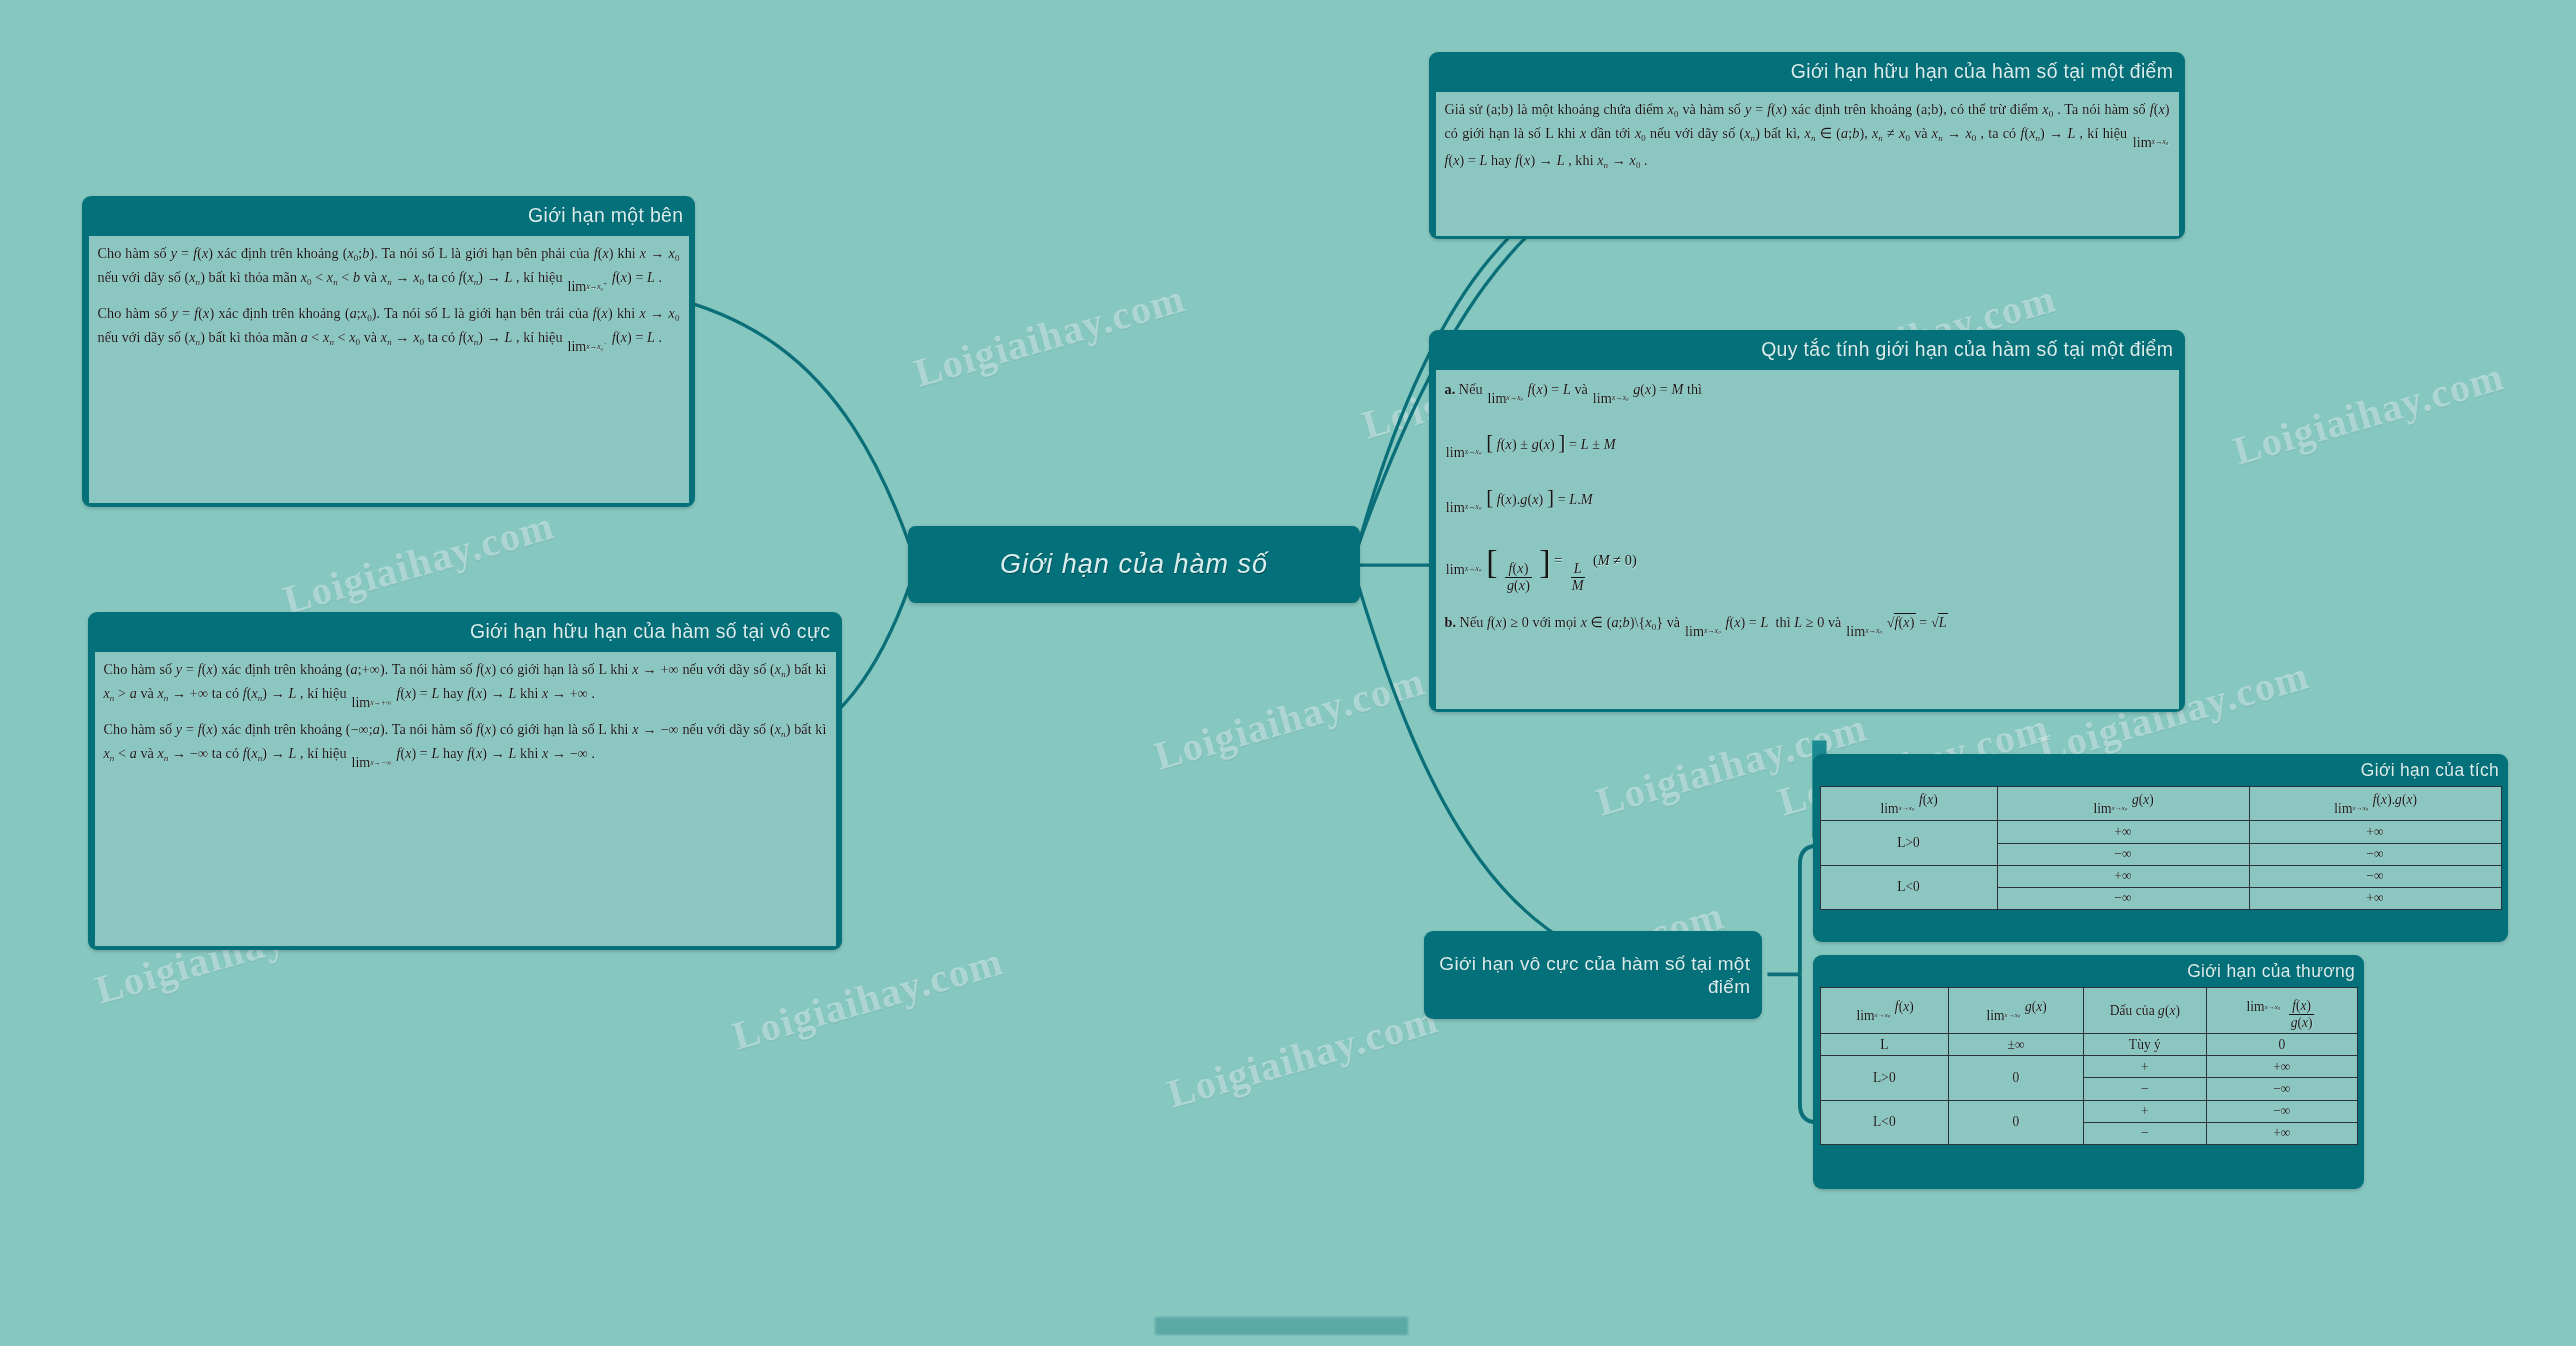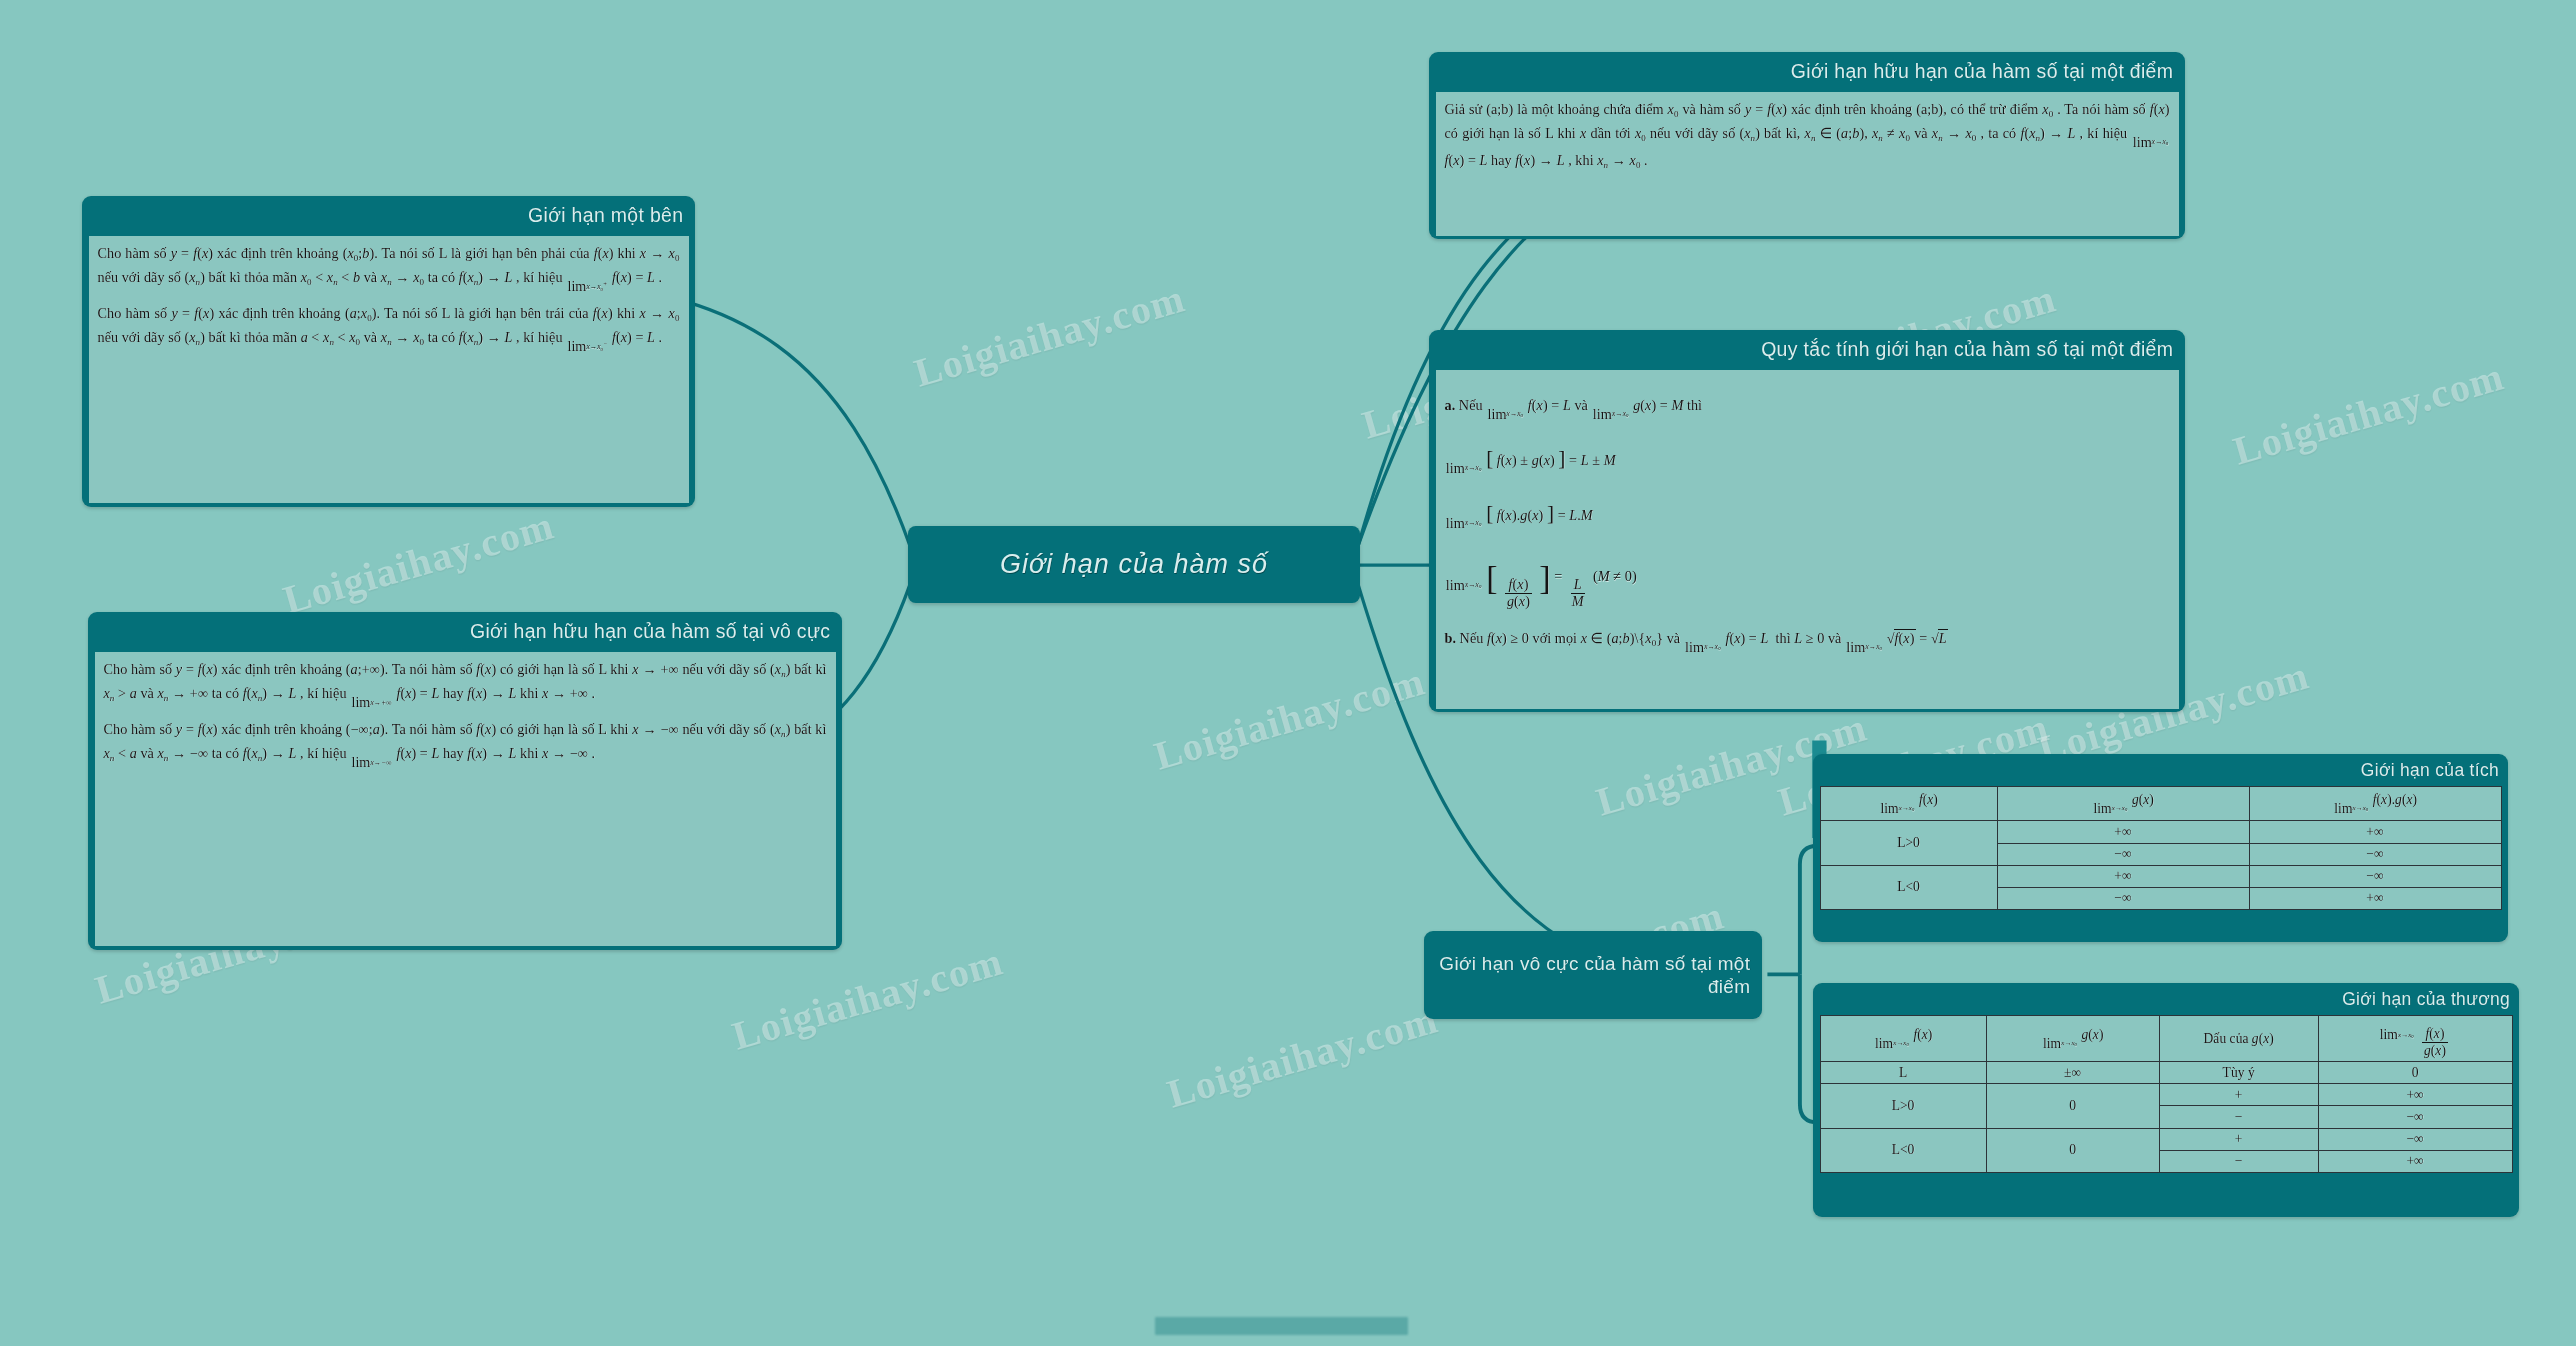--- a/index.html
+++ b/index.html
@@ -264,21 +264,21 @@
           </span>
         <i class="v">f</i>(<i class="v">x</i>) = <i class="v">L</i> hay
         <i class="v">f</i>(<i class="v">x</i>) → <i class="v">L</i> , khi
         <i class="v">x<sub>n</sub></i> → <i class="v">x</i><sub>0</sub> .
       </div>
     </div>
   </div>
 
   <div class="node" style="left:1429px; top:330px; width:756px; height:382px;">
     <div class="node-title">Quy tắc tính giới hạn của hàm số tại một điểm</div>
-    <div class="node-body" style="height:calc(100% - 43px); padding-top:24px;">
+    <div class="node-body" style="height:calc(100% - 43px); padding-top:8px;">
       <div class="mline block">
         <b>a.</b> Nếu
         <span class="lim">
             <b>lim</b>
             <s><i class="v">x</i>→<i class="v">x</i><sub>0</sub></s>
           </span>
         <i class="v">f</i>(<i class="v">x</i>) = <i class="v">L</i> và
         <span class="lim">
             <b>lim</b>
             <s><i class="v">x</i>→<i class="v">x</i><sub>0</sub></s>
@@ -391,21 +391,21 @@
           </tr>
           <tr>
             <td>−∞</td>
             <td>+∞</td>
           </tr>
         </tbody>
       </table>
     </div>
   </div>
 
-  <div class="node" style="left:1813px; top:955px; width:706px; height:234px;margin-top:28px;">
+  <div class="node" style="left:1813px; top:955px; width:551px; height:234px;">
     <div class="node-title" style="padding:5.8px 9px 5.2px 9px; font-size:17.5px;">Giới hạn của thương</div>
     <div class="node-body" style="padding:0; margin:0 6.5px 6.5px 6.5px;">
       <table class="grid">
         <thead>
           <tr>
             <th style="width:24%;">
               <span class="lim">
                   <b>lim</b>
                   <s><i class="v">x</i>→<i class="v">x</i><sub>0</sub></s>
                 </span>

